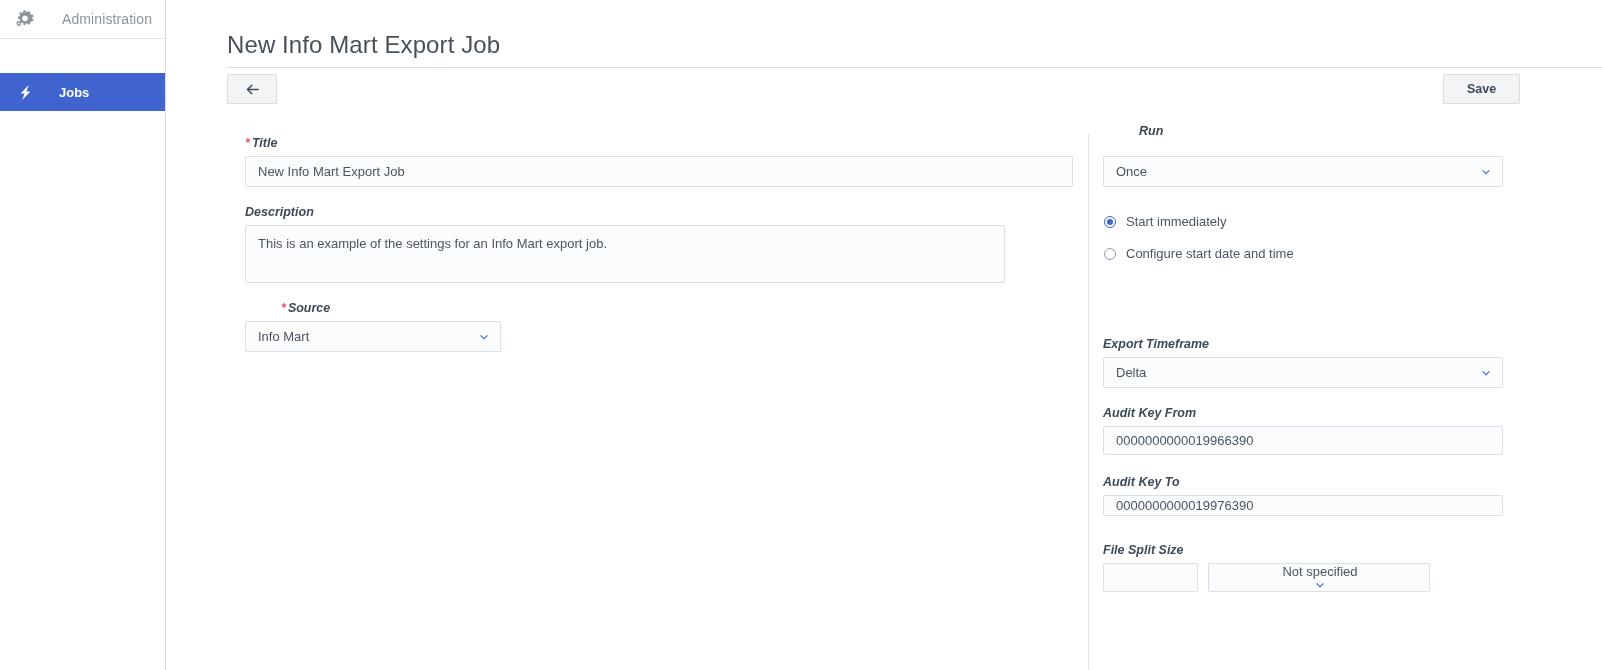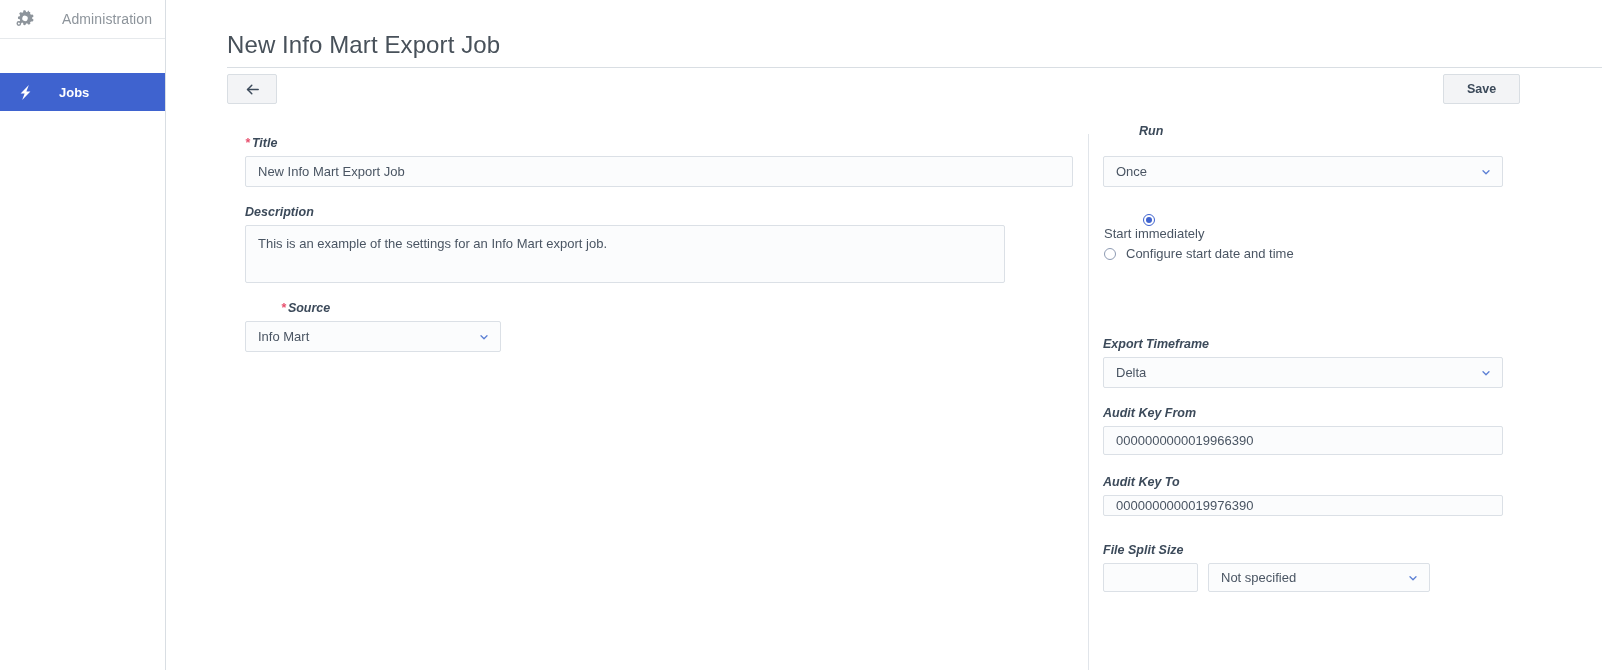--- a/index.html
+++ b/index.html
@@ -174,21 +174,21 @@
   #sel-run      { position: absolute; left: 937px; top: 156px; width: 400px; height: 31px; }
 
   .radio-row {
     position: absolute;
     display: flex;
     align-items: center;
     cursor: pointer;
     font-size: 13px;
     color: #4a5563;
   }
-  #radio-now    { left: 938px; top: 214px; flex-direction: column; }
+  #radio-now    { left: 938px; top: 214px; }
   #radio-later  { left: 938px; top: 246px; }
   .radio-mark {
     width: 12px; height: 12px;
     border-radius: 50%;
     border: 1px solid #8e9bb3;
     background: #ffffff;
     flex: 0 0 12px;
     display: flex; align-items: center; justify-content: center;
     margin-right: 10px;
   }
@@ -201,21 +201,21 @@
   }
 
   #lbl-timeframe { position: absolute; left: 937px; top: 337px; }
   #sel-timeframe { position: absolute; left: 937px; top: 357px; width: 400px; height: 31px; }
   #lbl-keyfrom   { position: absolute; left: 937px; top: 406px; }
   #inp-keyfrom   { position: absolute; left: 937px; top: 426px; width: 400px; height: 29px; }
   #lbl-keyto     { position: absolute; left: 937px; top: 475px; }
   #inp-keyto     { position: absolute; left: 937px; top: 495px; width: 400px; height: 21px; }
   #lbl-split     { position: absolute; left: 937px; top: 543px; }
   #inp-split     { position: absolute; left: 937px; top: 563px; width: 95px; height: 29px; }
-  #sel-splitunit { position: absolute; left: 1042px; top: 563px; width: 222px; height: 29px; }
+  #sel-splitunit { position: absolute; left: 1042px; top: 563px; width: 222px; height: 29px; flex-direction: column; }
 
   .ico-svg { display: block; }
 </style>
 </head>
 <body>
 
 <div id="app">
 
   <div id="sidebar">
 

